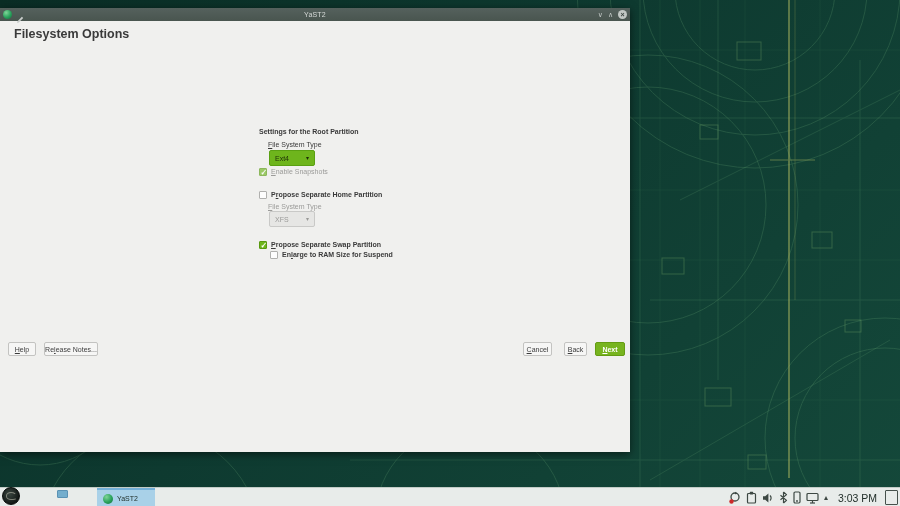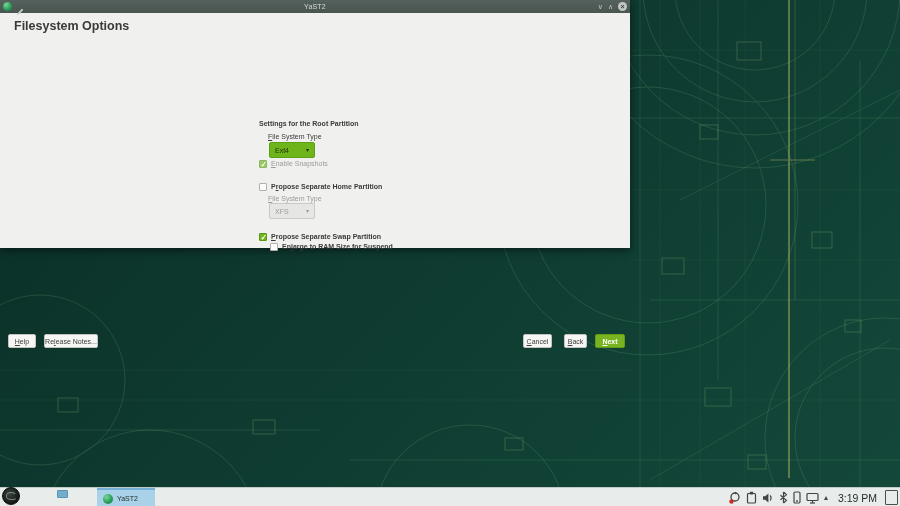--- a/index.html
+++ b/index.html
@@ -8,21 +8,21 @@
 
   .desktop {
     position:relative; width:900px; height:506px;
     background:linear-gradient(135deg,#0a2d25 0%, #0e3a30 45%, #14483a 100%);
     overflow:hidden;
   }
   .wallpaper { position:absolute; left:0; top:0; width:900px; height:506px; }
 
   
   .win {
-    position:absolute; left:0; top:0; width:630px; height:248px;
+    position:absolute; left:0; top:8px; width:630px; height:444px;
     background:#f0f0ee; box-shadow:0 2px 8px rgba(0,0,0,.55);
   }
   .titlebar {
     position:absolute; left:0; top:0; width:630px; height:13px;
     background:linear-gradient(#55615d,#49554f);
     display:flex; align-items:center;
   }
   .tb-title {
     position:absolute; left:0; right:0; text-align:center;
     font-size:7px; color:#d6dad8; letter-spacing:.2px;
@@ -274,18 +274,18 @@
       <svg width="8" height="13">
         <rect x="1" y="1" width="6" height="11" rx="1.2" fill="none" stroke="#3d4843" stroke-width="1.2"></rect>
         <circle cx="4" cy="10" r="0.9" fill="#3d4843"></circle>
       </svg>
       <svg width="13" height="12">
         <rect x="1" y="1.5" width="11" height="7" rx="1" fill="none" stroke="#3d4843" stroke-width="1.2"></rect>
         <line x1="4" y1="11" x2="9" y2="11" stroke="#3d4843" stroke-width="1.2"></line>
         <line x1="6.5" y1="8.5" x2="6.5" y2="11" stroke="#3d4843" stroke-width="1.2"></line>
       </svg>
       <span class="tray-caret">▴</span>
-      <span class="clock">3:19 PM</span>
+      <span class="clock">3:03 PM</span>
       <div class="show-desktop"></div>
     </div>
   </div>
 
 </div>
 
 </body></html>

